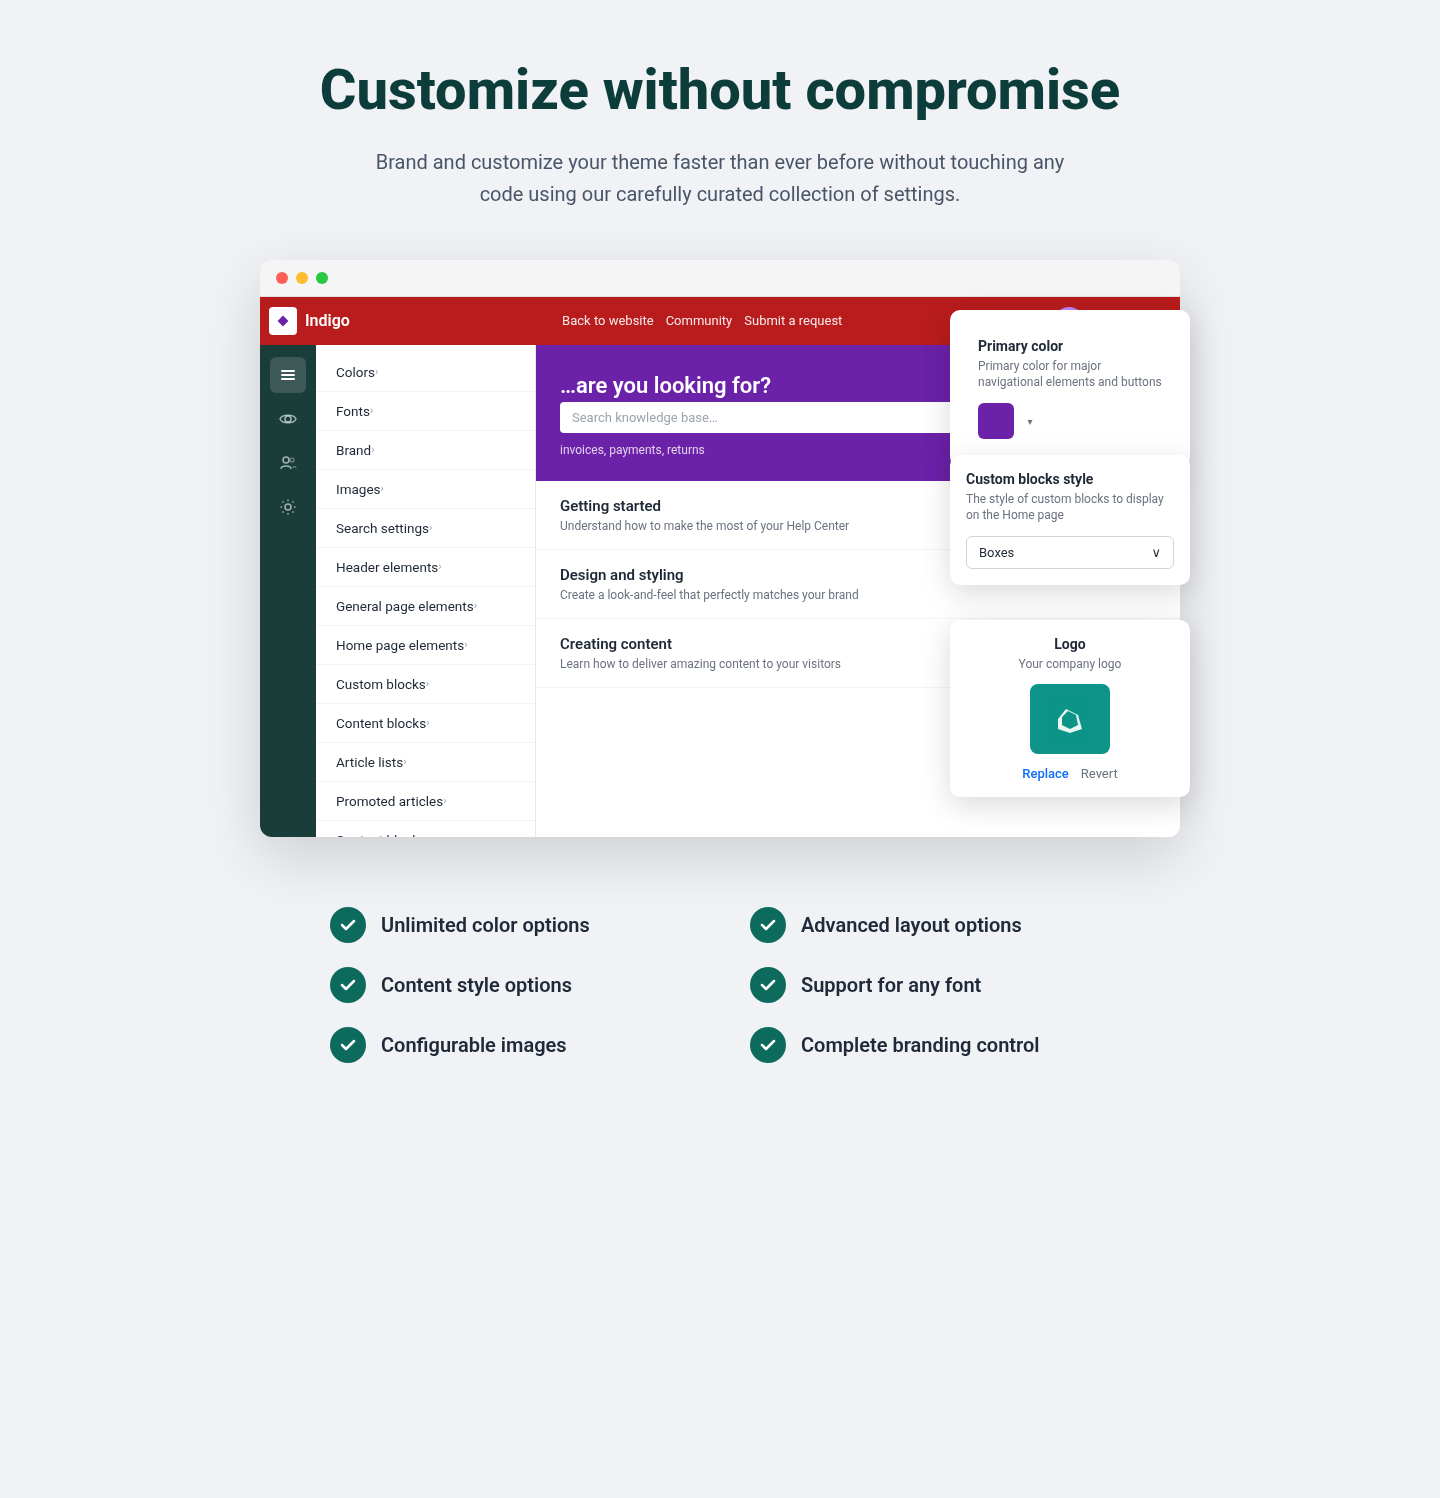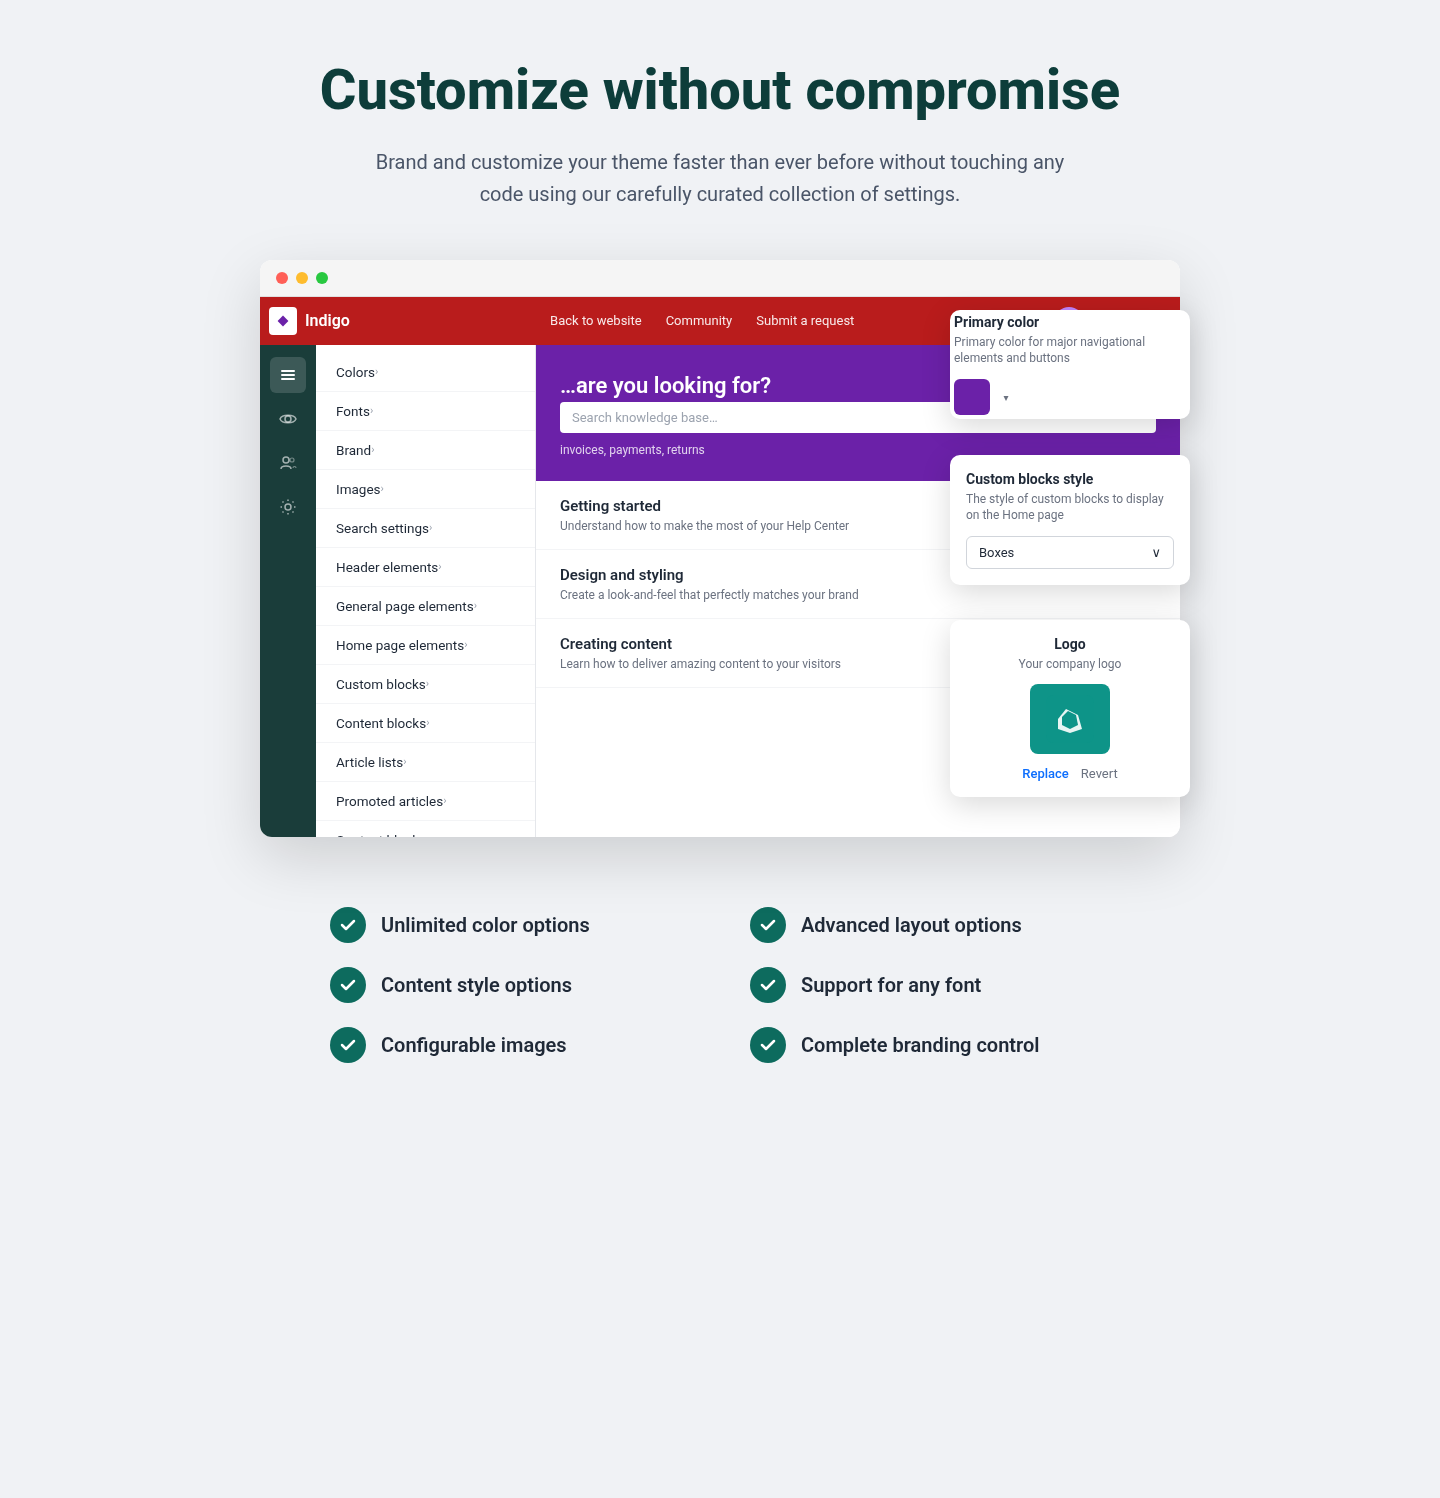--- a/index.html
+++ b/index.html
@@ -103,21 +103,21 @@
     }
 
     .logo-icon svg {
       width: 18px;
       height: 18px;
     }
 
     .app-nav {
       display: flex;
       align-items: center;
-      gap: 24px;
+      gap: 12px;
     }
 
     .app-nav-item {
       color: rgba(255,255,255,0.9);
       font-size: 13px;
       cursor: pointer;
     }
 
     .app-user {
       display: flex;
@@ -262,21 +262,21 @@
 
     
     .floating-card-primary {
       position: absolute;
       top: 50px;
       right: -10px;
       width: 240px;
       background: white;
       border-radius: 10px;
       box-shadow: 0 8px 30px rgba(0,0,0,0.15);
-      padding: 4px;
+      padding: 28px;
       z-index: 10;
     }
 
     .floating-card-blocks {
       position: absolute;
       top: 195px;
       right: -10px;
       width: 240px;
       background: white;
       border-radius: 10px;

